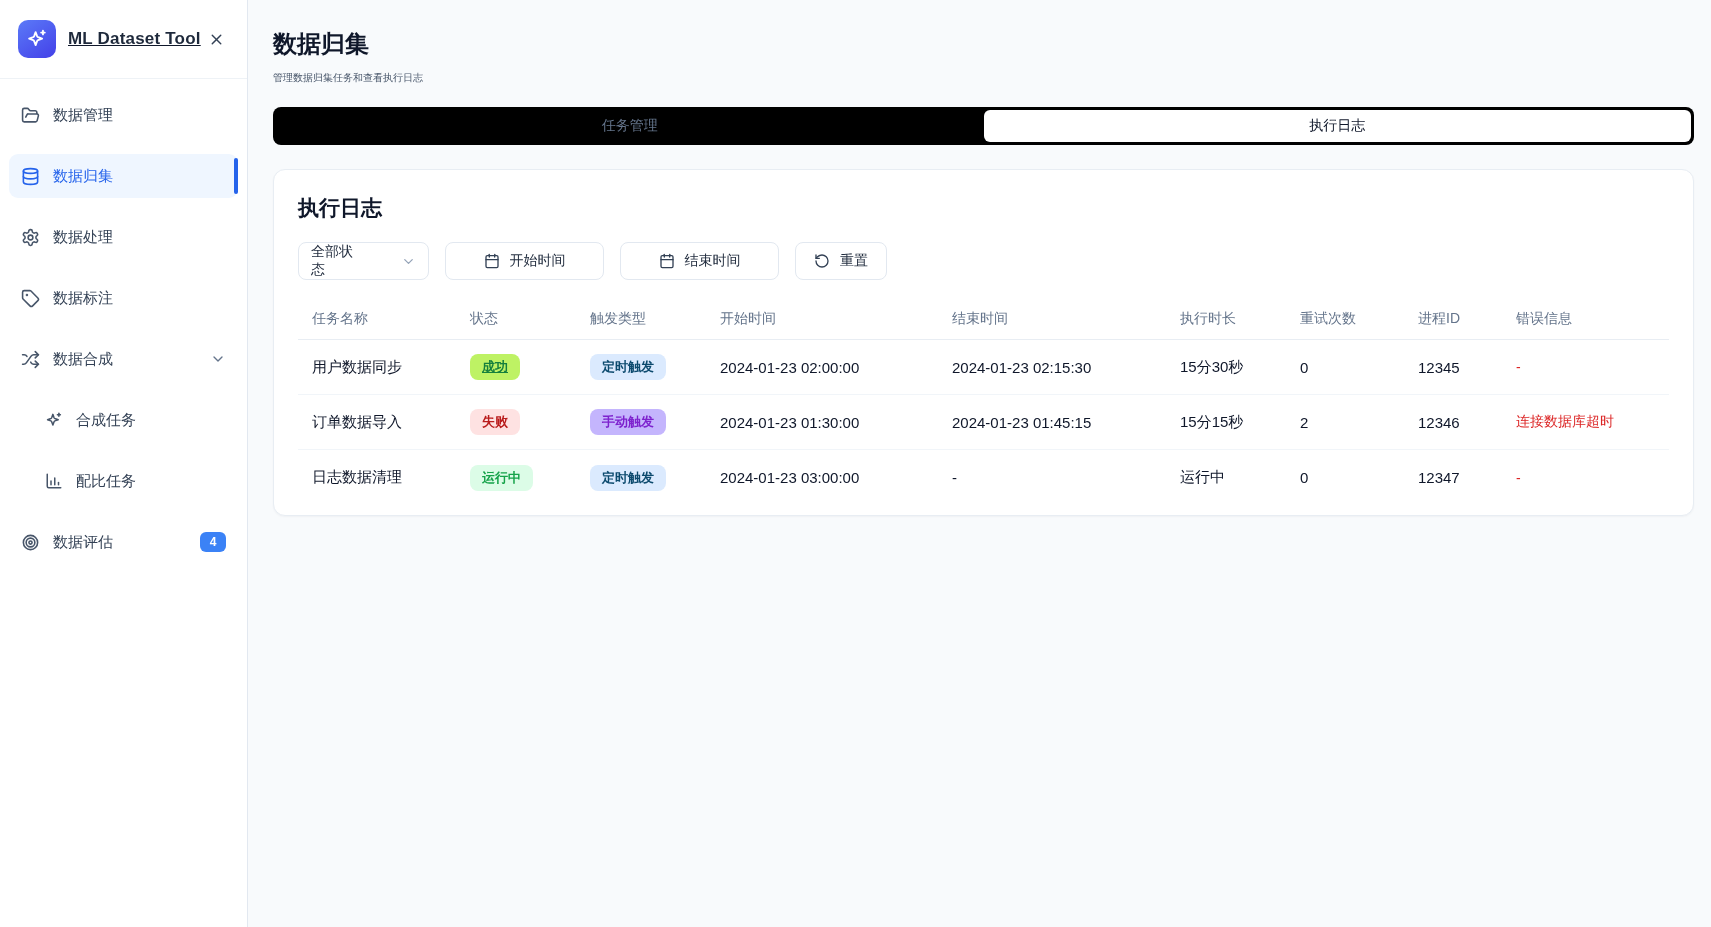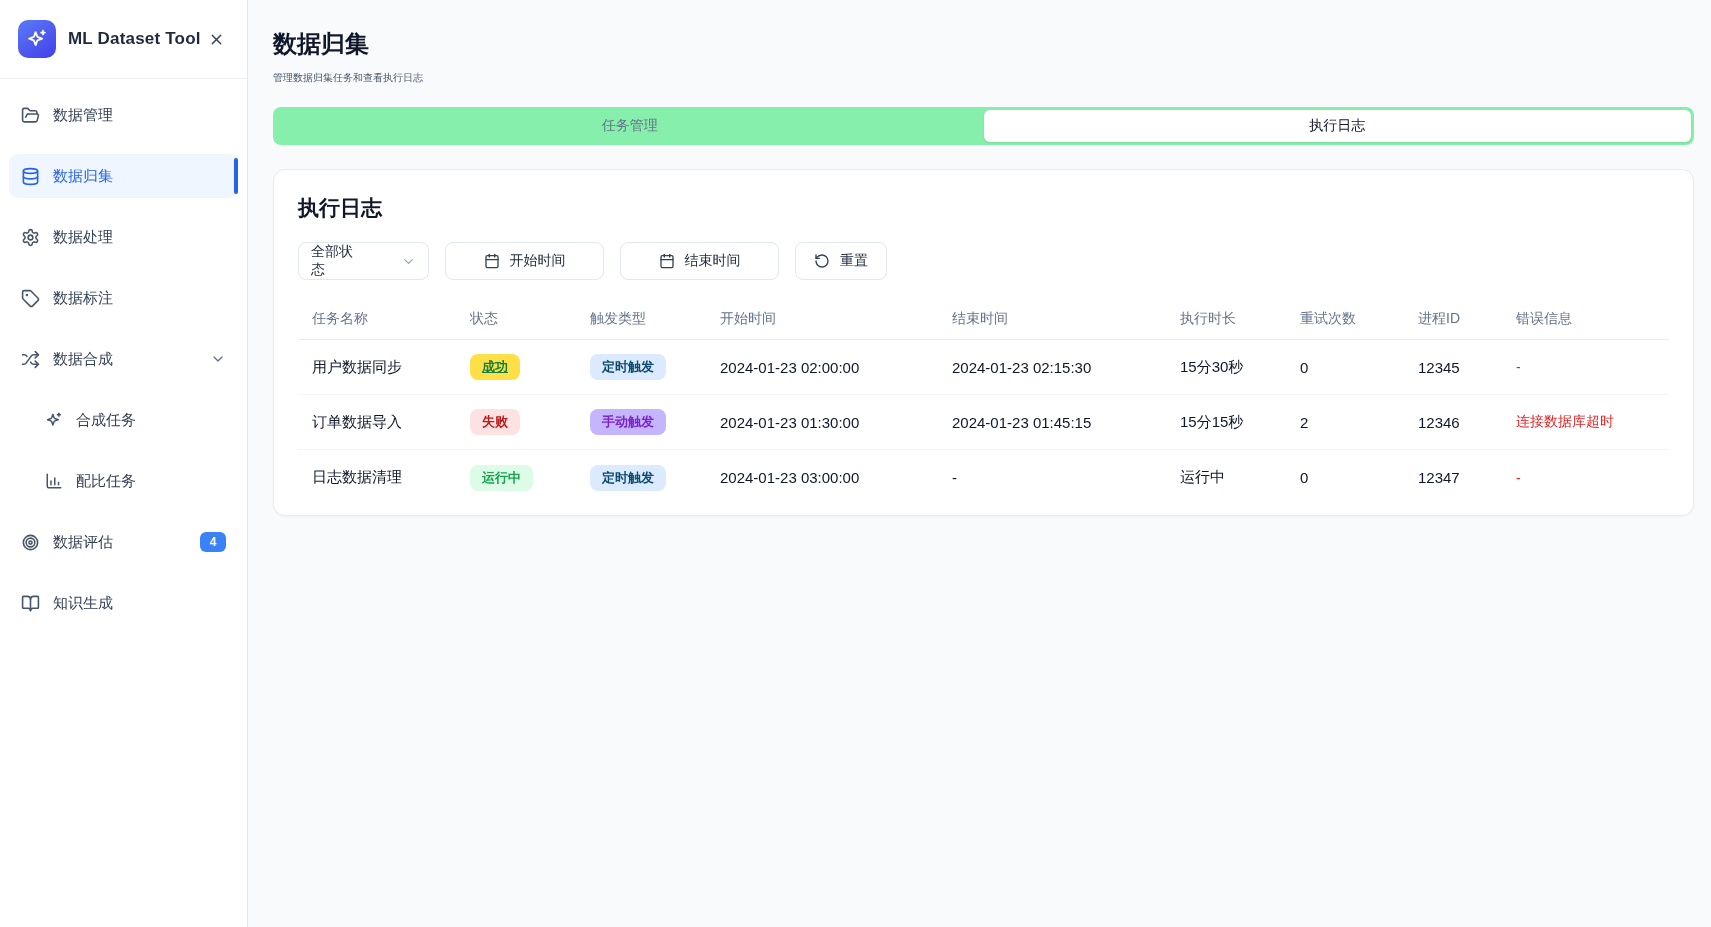--- a/index.html
+++ b/index.html
@@ -17,20 +17,21 @@
     width: 248px; min-width: 248px; height: 100%;
     background: #ffffff;
     border-right: 1px solid #e2e8f0;
     display: flex; flex-direction: column;
   }
   .sidebar-header {
     height: 79px;
     display: flex; align-items: center;
     padding: 0 18px;
     border-bottom: 1px solid #eef2f6;
+    text-decoration: underline;
   }
   .logo-box {
     width: 38px; height: 38px; border-radius: 10px;
     background: linear-gradient(145deg, #5b7af8, #4340e8);
     display: flex; align-items: center; justify-content: center;
     color: #fff; flex-shrink: 0;
   }
   .app-title {
     font-size: 17px; font-weight: 700; color: #1e293b;
     margin-left: 12px; flex: 1; letter-spacing: .2px;
@@ -65,21 +66,21 @@
     background: #2563eb; border-radius: 4px;
   }
 
   
   .main { flex: 1; padding: 28px 17px 0 25px; overflow: hidden; }
   .page-title { font-size: 24px; font-weight: 700; color: #0f172a; }
   .page-subtitle { font-size: 10px; color: #475569; margin-top: 11px; }
 
   .tabs {
     margin-top: 22px;
-    background: #86efac;
+    background: #000000;
     border-radius: 8px;
     padding: 3px;
     display: flex;
     height: 38px;
   }
   .tab {
     flex: 1; border: none; background: transparent;
     font-size: 14px; color: #64748b; cursor: pointer;
     border-radius: 6px; font-family: inherit;
     display: flex; align-items: center; justify-content: center;
@@ -133,21 +134,21 @@
   }
   .thead { height: 42px; border-bottom: 1px solid #e8edf3; }
   .thead .th { font-size: 14px; color: #64748b; font-weight: 400; }
   .tbody-row { height: 55px; border-bottom: 1px solid #f1f5f9; font-size: 15px; color: #0f172a; }
   .tbody-row:last-child { border-bottom: none; }
   .badge {
     display: inline-flex; align-items: center; justify-content: center;
     height: 26px; padding: 0 12px; border-radius: 8px;
     font-size: 13px; font-weight: 600; width: fit-content;
   }
-  .badge.success  { background: #fde047; color: #15803d; text-decoration: underline; }
+  .badge.success  { background: #bef264; color: #15803d; text-decoration: underline; }
   .badge.failed   { background: #fee2e2; color: #b91c1c; }
   .badge.running  { background: #dcfce7; color: #16a34a; }
   .badge.scheduled{ background: #dbeafe; color: #0c4a6e; font-family: Liberation Mono, monospace; }
   .badge.manual   { background: #c4b5fd; color: #7e22ce; }
   .cell-error { color: #dc2626; font-size: 14px; }
 </style>
 </head>
 <body>
 
 <aside class="sidebar">
@@ -260,29 +261,20 @@
         <svg width="19" height="19" viewBox="0 0 24 24" fill="none" stroke="currentColor" stroke-width="2" stroke-linecap="round" stroke-linejoin="round">
           <circle cx="12" cy="12" r="9"></circle>
             <circle cx="12" cy="12" r="5.5"></circle>
             <circle cx="12" cy="12" r="2"></circle>
         </svg>
       </span>
       <span class="nav-label">数据评估</span>
       <span class="nav-badge">4</span>
     </div>
 
-    <div class="nav-item">
-      <span class="nav-icon">
-        <svg width="19" height="19" viewBox="0 0 24 24" fill="none" stroke="currentColor" stroke-width="2" stroke-linecap="round" stroke-linejoin="round">
-          <path d="M12 7v14"></path>
-          <path d="M3 18a1 1 0 0 1-1-1V4a1 1 0 0 1 1-1h5a4 4 0 0 1 4 4 4 4 0 0 1 4-4h5a1 1 0 0 1 1 1v13a1 1 0 0 1-1 1h-6a3 3 0 0 0-3 3 3 3 0 0 0-3-3z"></path>
-        </svg>
-      </span>
-      <span class="nav-label">知识生成</span>
-    </div>
 
   </nav>
 </aside>
 
 <main class="main">
   <h1 class="page-title">数据归集</h1>
   <p class="page-subtitle">管理数据归集任务和查看执行日志</p>
 
   <div class="tabs">
     <button class="tab">任务管理</button>

